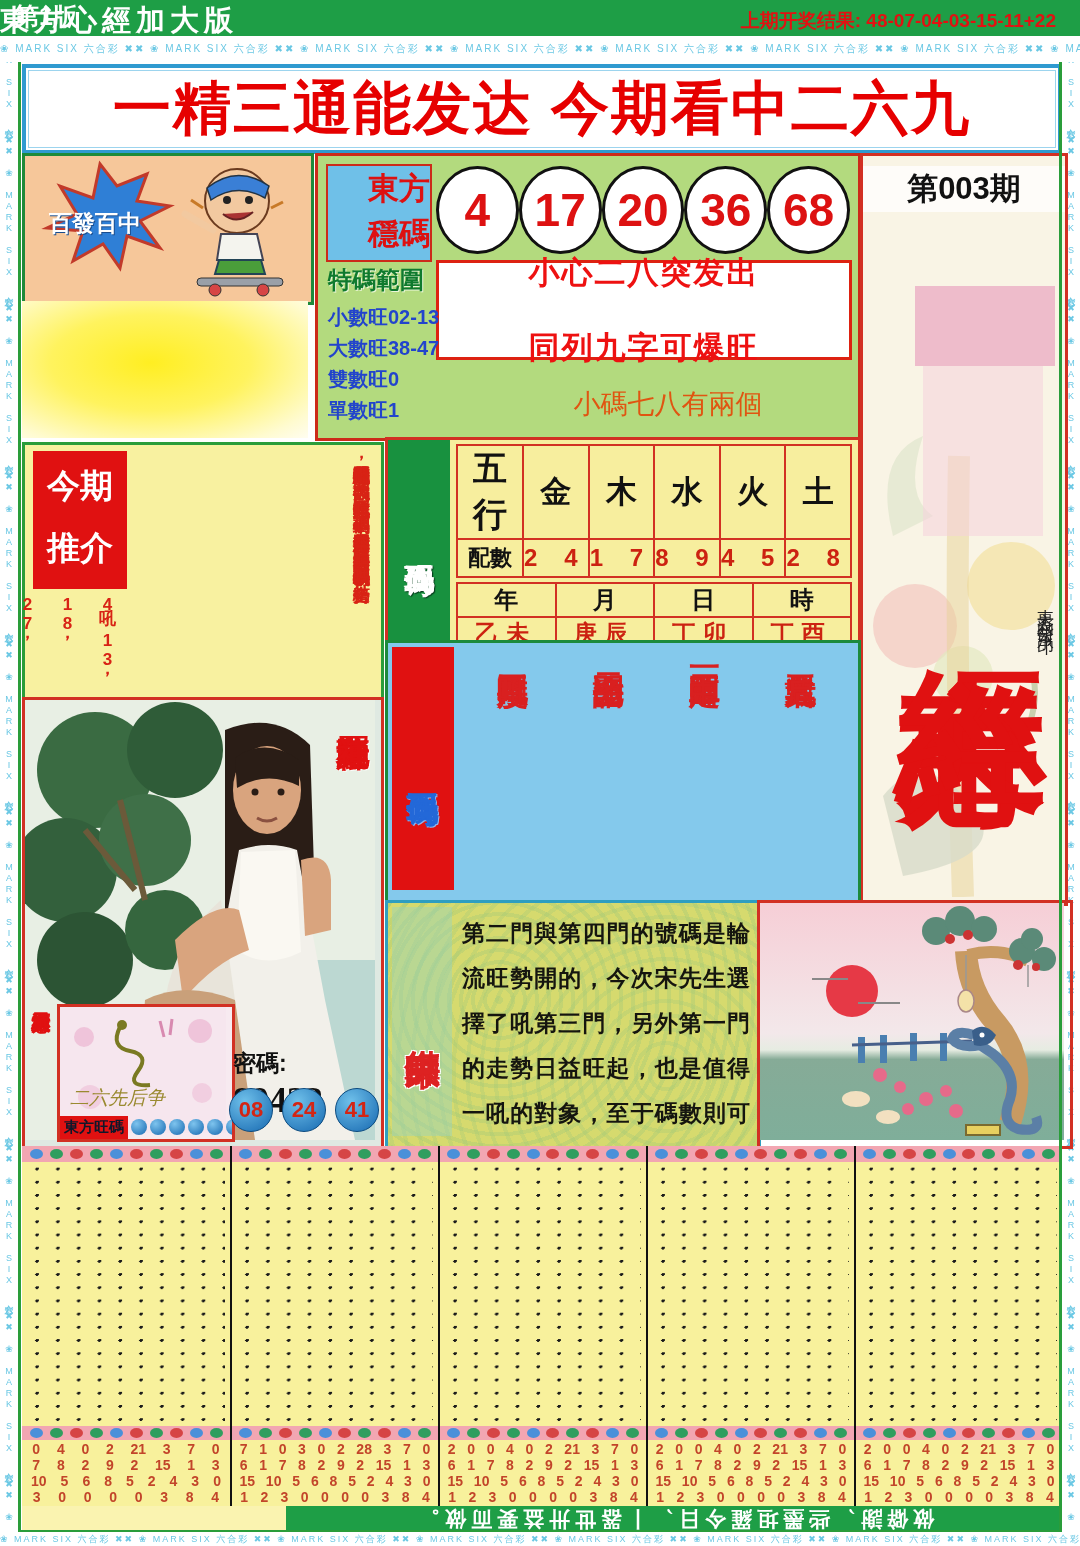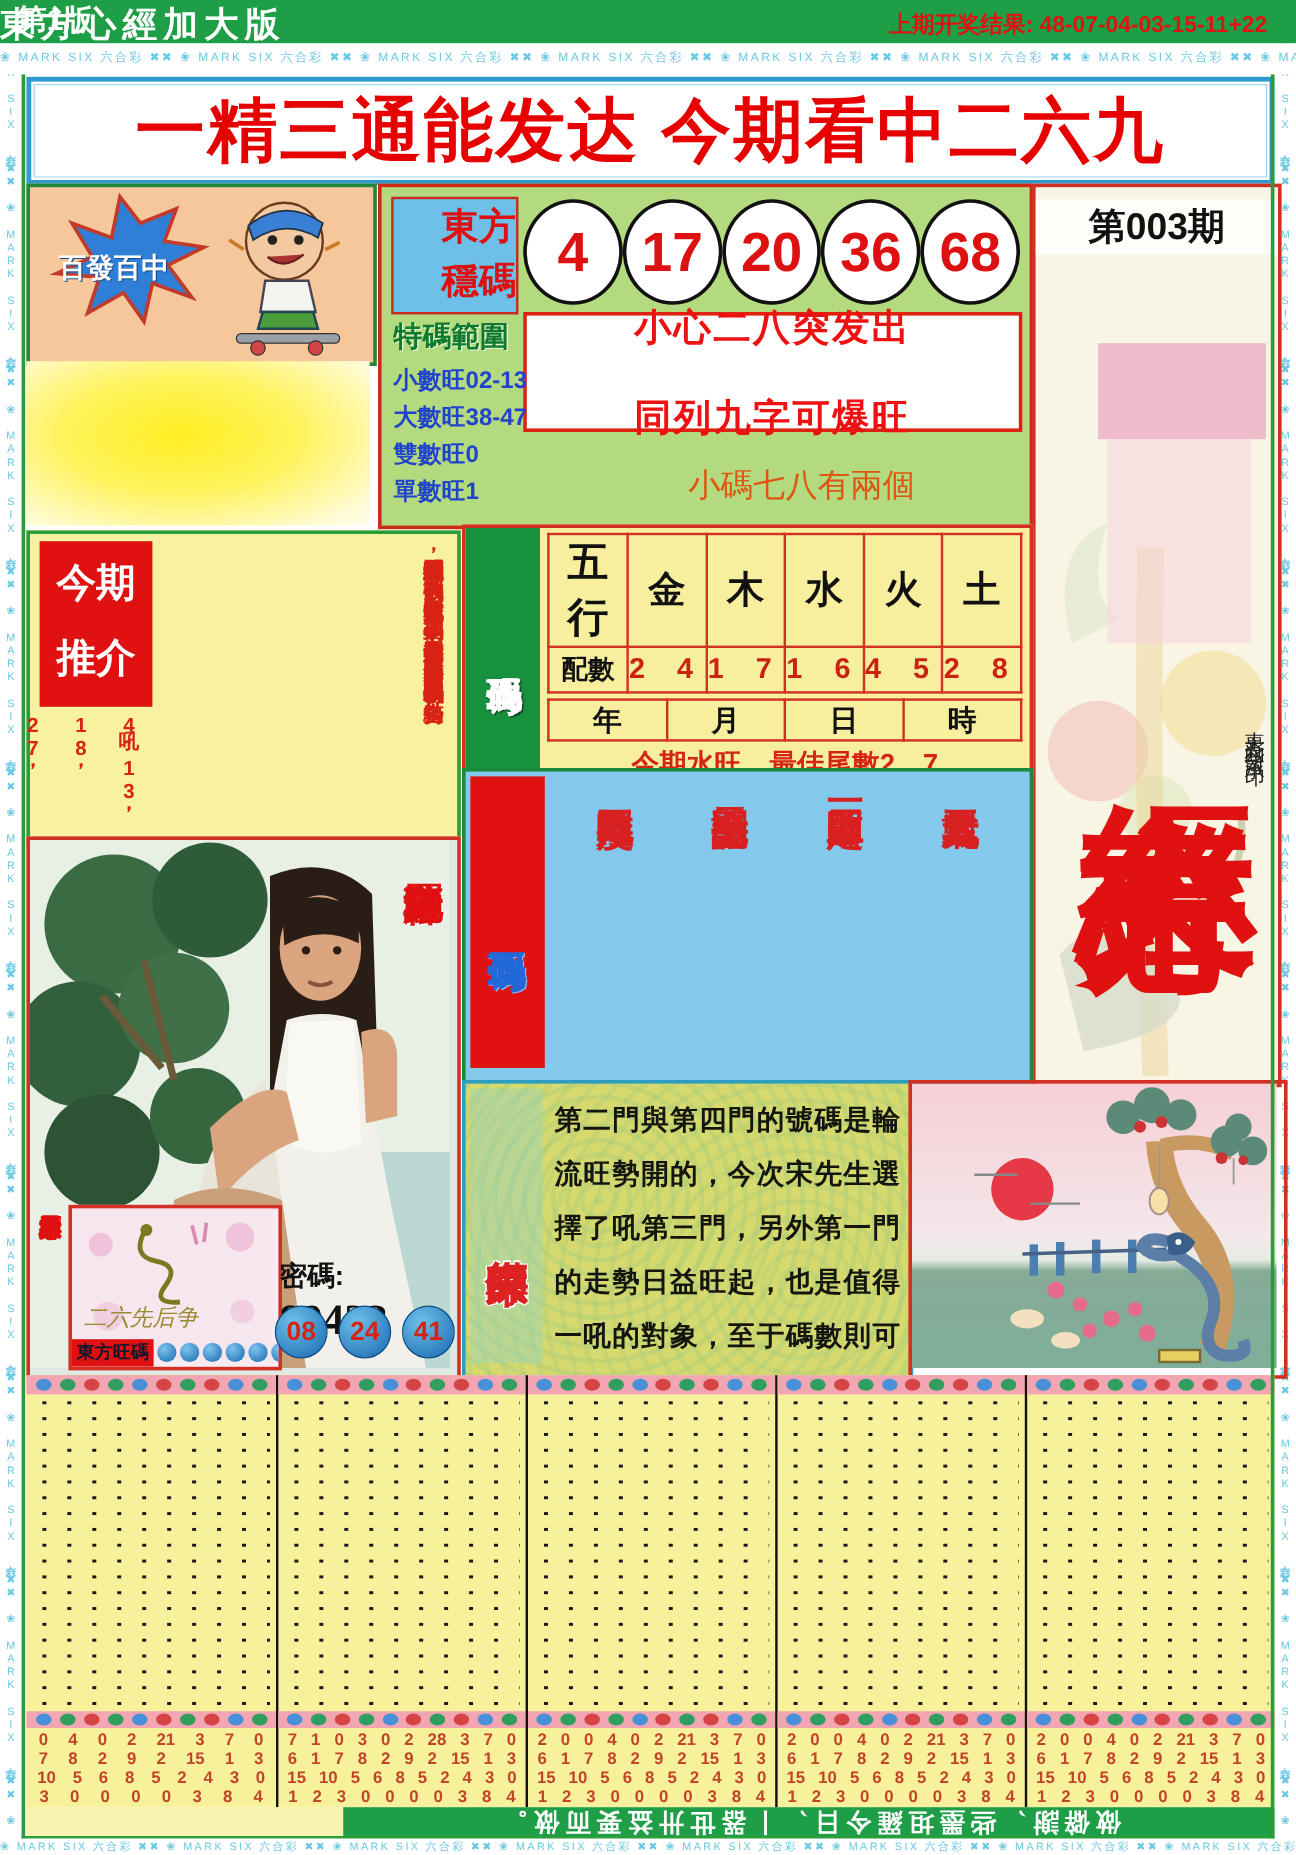--- a/index.html
+++ b/index.html
@@ -244,33 +244,39 @@
           <td class="ft-el">金</td>
           <td class="ft-el">木</td>
           <td class="ft-el">水</td>
           <td class="ft-el">火</td>
           <td class="ft-el">土</td>
         </tr>
         <tr>
           <td class="ft-head" style="font-size:22px;">配數</td>
           <td class="ft-num">2  4</td>
           <td class="ft-num">1  7</td>
-          <td class="ft-num">1  6</td>
+          <td class="ft-num">8  9</td>
           <td class="ft-num">4  5</td>
           <td class="ft-num">2  8</td>
         </tr>
       </tbody>
         </table>
       <table class="ftab" style="margin-top:4px;">
         <tbody>
             <tr>
           <td class="ft-time">年</td>
           <td class="ft-time">月</td>
           <td class="ft-time">日</td>
           <td class="ft-time">時</td>
+        </tr>
+        <tr>
+          <td class="ft-gz">乙未</td>
+          <td class="ft-gz">庚辰</td>
+          <td class="ft-gz">丁卯</td>
+          <td class="ft-gz">丁酉</td>
         </tr>
       </tbody>
         </table>
       <div class="ffooter">今期水旺，最佳尾數2，7</div>
     </div>
   </div>
 
   <div class="abs poembox">
     <div class="abs redstrip">
       <div class="vtext">五句现码诗</div>

